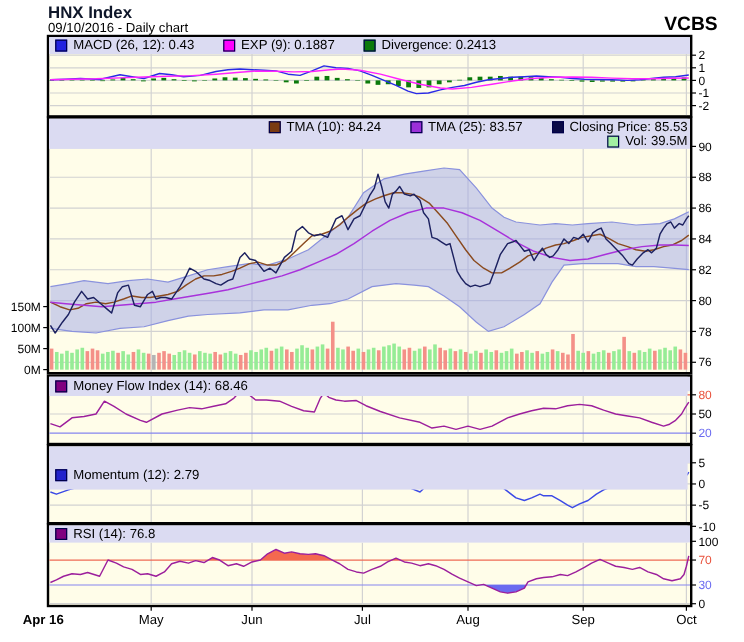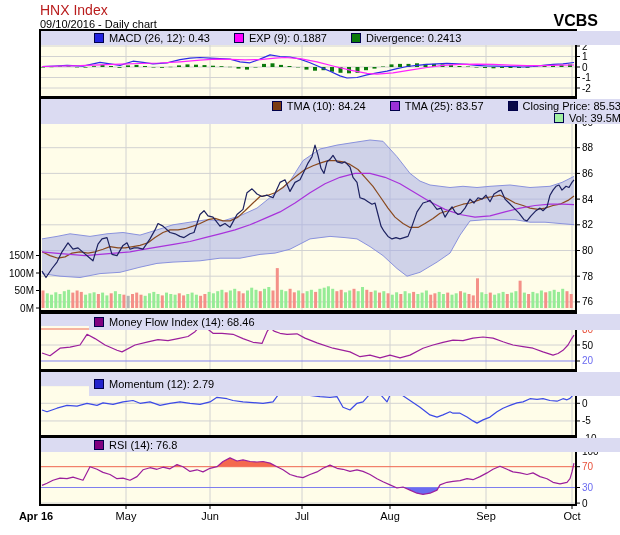--- a/index.html
+++ b/index.html
@@ -1,23 +1,23 @@
 <!DOCTYPE html>
 <html><head>
 <meta charset="utf-8">
 <style>
   html,body{margin:0;padding:0;background:#fff;}
   #stage{position:relative;width:620px;height:535px;background:#ffffff;
          font-family:"Liberation Sans",sans-serif;overflow:hidden;}
   #chart-svg{position:absolute;left:0;top:0;}
-  .hdr-title{position:absolute;left:40px;top:2px;font-size:14px;font-weight:normal;color:#b91c1c;}
+  .hdr-title{position:absolute;left:40px;top:2px;font-size:14px;font-weight:bold;color:#0f172a;}
   .hdr-sub{position:absolute;left:40px;top:18px;font-size:11px;color:#000;}
   .hdr-brand{position:absolute;right:22px;top:12px;font-size:16px;font-weight:bold;color:#000;}
   .legend-bar{position:absolute;left:41px;width:532px;background:#dbdbf2;
-              display:flex;flex-direction:column;justify-content:center;z-index:3;margin-left:48px;}
+              display:flex;flex-direction:column;justify-content:center;z-index:3;}
   .legend-row{display:flex;align-items:center;gap:24px;padding-left:5px;height:12px;}
   .legend-item{display:flex;align-items:center;font-size:11px;color:#000;white-space:nowrap;}
   .swatch{display:inline-block;width:8px;height:8px;border:1px solid #00004a;margin-right:5px;}
   text{font-family:"Liberation Sans",sans-serif;}
 </style>
 </head>
 <body>
 
 <div id="stage">
   <div class="hdr-title">HNX Index</div>
@@ -450,21 +450,21 @@
         </div>
       </div>
       <div class="legend-bar" style="top: 314px; height: 16px;">
         <div class="legend-row">
           <div class="legend-item">
             <span class="swatch" style="background: rgb(128, 0, 128);"></span>
             <span>Money Flow Index (14): 68.46</span>
           </div>
         </div>
       </div>
-      <div class="legend-bar" style="top: 372px; height: 24px; text-align: center;">
+      <div class="legend-bar" style="top: 384px; height: 24px; text-align: center;">
         <div class="legend-row">
           <div class="legend-item">
             <span class="swatch" style="background: rgb(34, 34, 204);"></span>
             <span>Momentum (12): 2.79</span>
           </div>
         </div>
       </div>
       <div class="legend-bar" style="top: 438px; height: 14px;">
         <div class="legend-row">
           <div class="legend-item">

